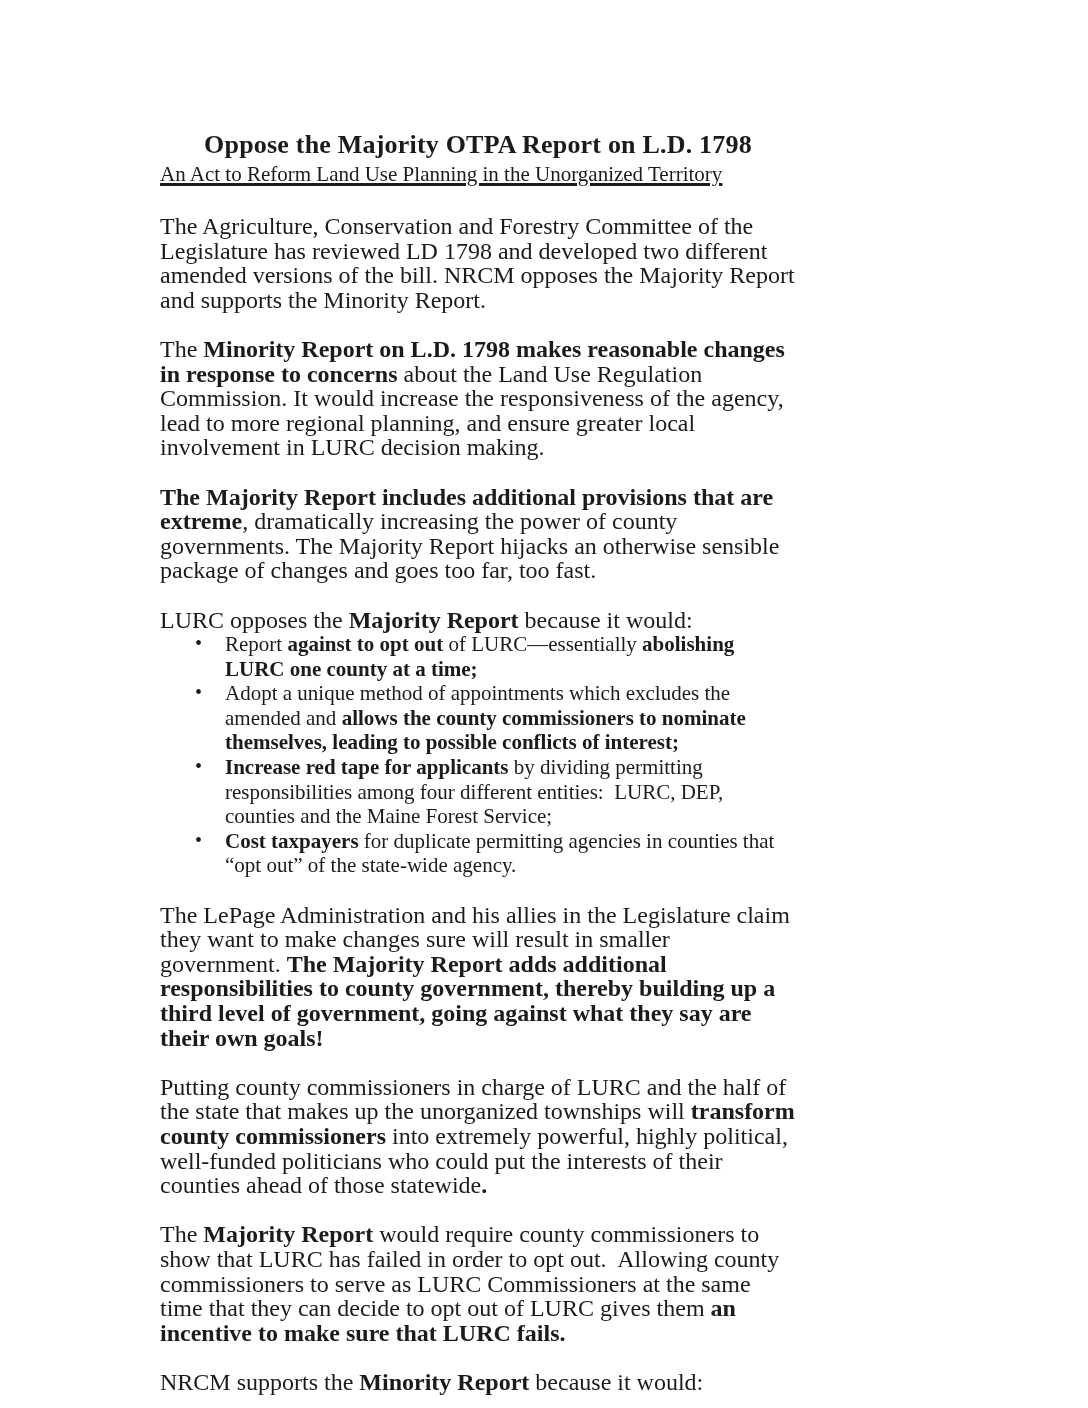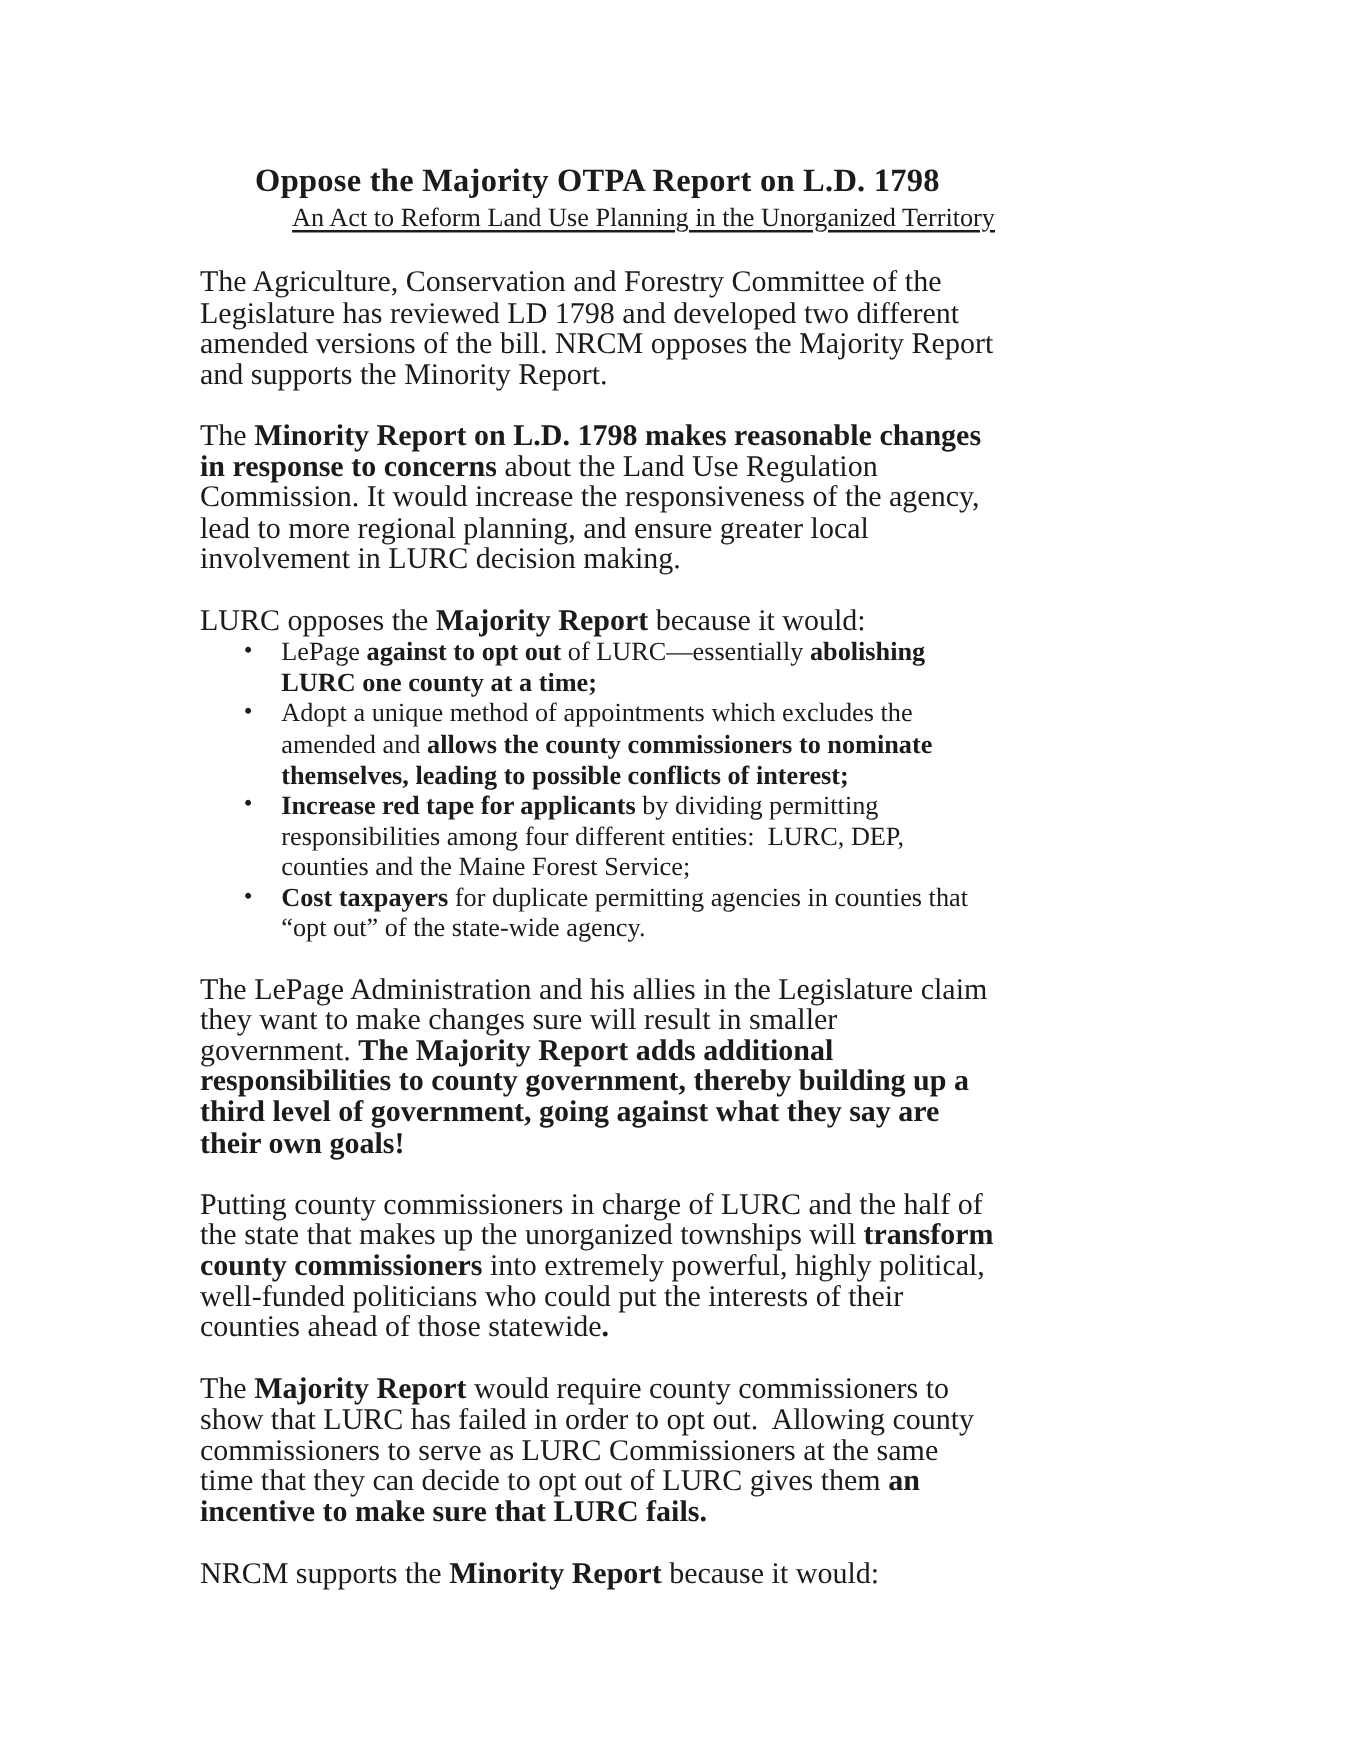--- a/index.html
+++ b/index.html
@@ -31,22 +31,23 @@
     font-size: 28px;
     font-weight: bold;
     line-height: 34px;
     text-align: center;
     letter-spacing: 0.2px;
   }
   .subtitle {
     margin: 0 0 28px 0;
     font-size: 21px;
     line-height: 24px;
-    text-align: right;
+    text-align: left;
     font-weight: normal;
+    text-decoration: underline;
   }
   .subtitle span {
     text-decoration: underline;
     text-underline-offset: 3px;
   }
   .para {
     margin: 0 0 24.6px 0;
     font-size: 24px;
     line-height: 24.6px;
     white-space: pre-wrap;
@@ -79,23 +80,24 @@
 <body>
 
 <div class="page">
   <h1 class="title1">Oppose the Majority OTPA Report on L.D. 1798</h1>
   <div class="subtitle">
     <span>An Act to Reform Land Use Planning in the Unorganized Territory</span>
   </div>
   <div id="body-blocks">
       <p class="para"><span>The Agriculture, Conservation and Forestry Committee of the Legislature has reviewed LD 1798 and developed two different amended versions of the bill. NRCM opposes the Majority Report and supports the Minority Report.</span></p>
       <p class="para"><span>The </span><b>Minority Report on L.D. 1798 makes reasonable changes in response to concerns</b><span> about the Land Use Regulation Commission. It would increase the responsiveness of the agency, lead to more regional planning, and ensure greater local involvement in LURC decision making.</span></p>
+      <p class="para"><b>The Majority Report includes additional provisions that are extreme</b><span>, dramatically increasing the power of county governments. The Majority Report hijacks an otherwise sensible package of changes and goes too far, too fast.</span></p>
       <p class="para tight"><span>LURC opposes the </span><b>Majority Report</b><span> because it would:</span></p>
       <ul class="bullets">
-        <li><span class="marker">•</span><span>LePage </span><b>against to opt out</b><span> of LURC—essentially </span><b>abolishing LURC one county at a time;</b></li>
+        <li><span class="marker">•</span><span>Report </span><b>against to opt out</b><span> of LURC—essentially </span><b>abolishing LURC one county at a time;</b></li>
         <li><span class="marker">•</span><span>Adopt a unique method of appointments which excludes the amended and </span><b>allows the county commissioners to nominate themselves, leading to possible conflicts of interest;</b></li>
         <li><span class="marker">•</span><b>Increase red tape for applicants</b><span> by dividing permitting responsibilities among four different entities:  LURC, DEP, counties and the Maine Forest Service;</span></li>
         <li><span class="marker">•</span><b>Cost taxpayers</b><span> for duplicate permitting agencies in counties that “opt out” of the state-wide agency.</span></li>
       </ul>
       <p class="para"><span>The LePage Administration and his allies in the Legislature claim they want to make changes sure will result in smaller government. </span><b>The Majority Report adds additional responsibilities to county government, thereby building up a third level of government, going against what they say are their own goals!</b></p>
       <p class="para"><span>Putting county commissioners in charge of LURC and the half of the state that makes up the unorganized townships will </span><b>transform county commissioners</b><span> into extremely powerful, highly political, well-funded politicians who could put the interests of their counties ahead of those statewide</span><b>.</b></p>
       <p class="para"><span>The </span><b>Majority Report</b><span> would require county commissioners to show that LURC has failed in order to opt out.  Allowing county commissioners to serve as LURC Commissioners at the same time that they can decide to opt out of LURC gives them </span><b>an incentive to make sure that LURC fails.</b></p>
       <p class="para"><span>NRCM supports the </span><b>Minority Report</b><span> because it would:</span></p>
     </div>
 </div>

